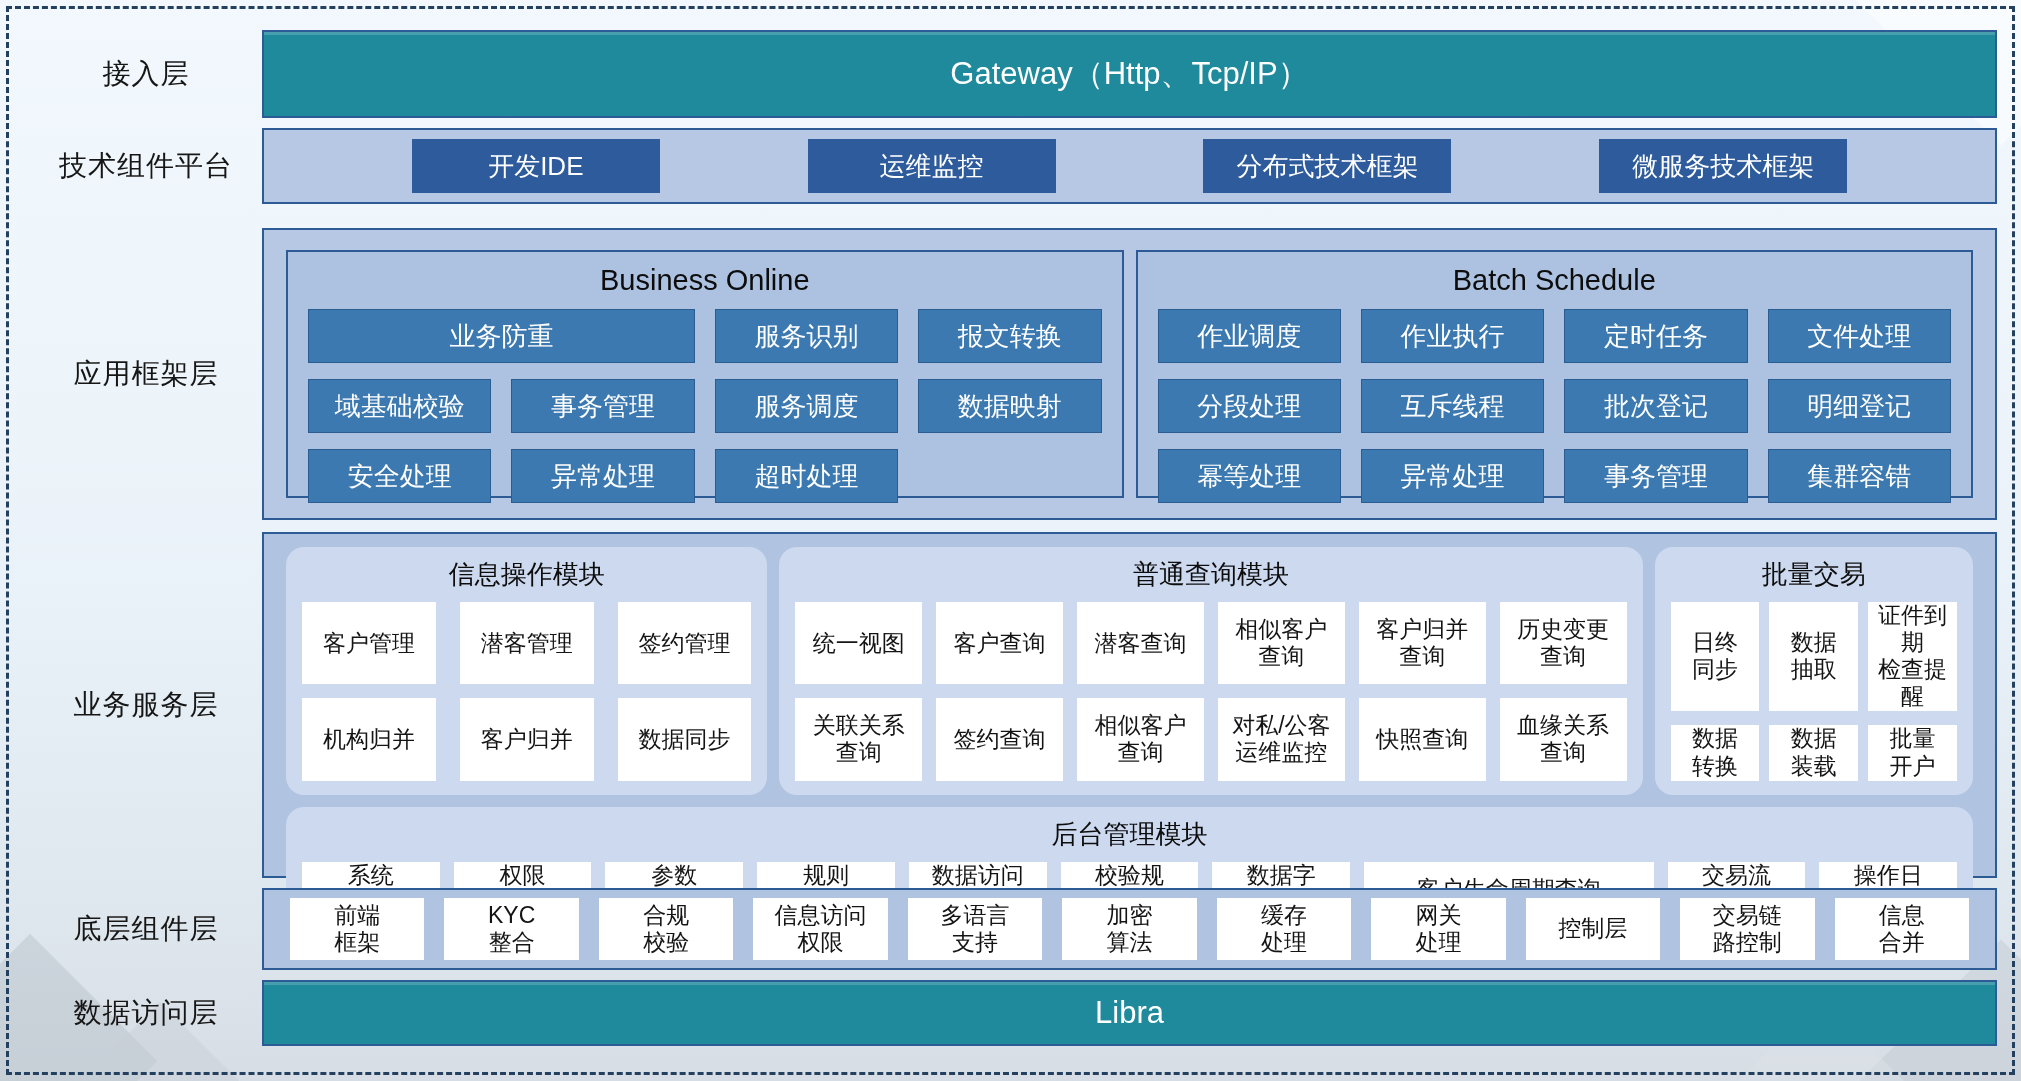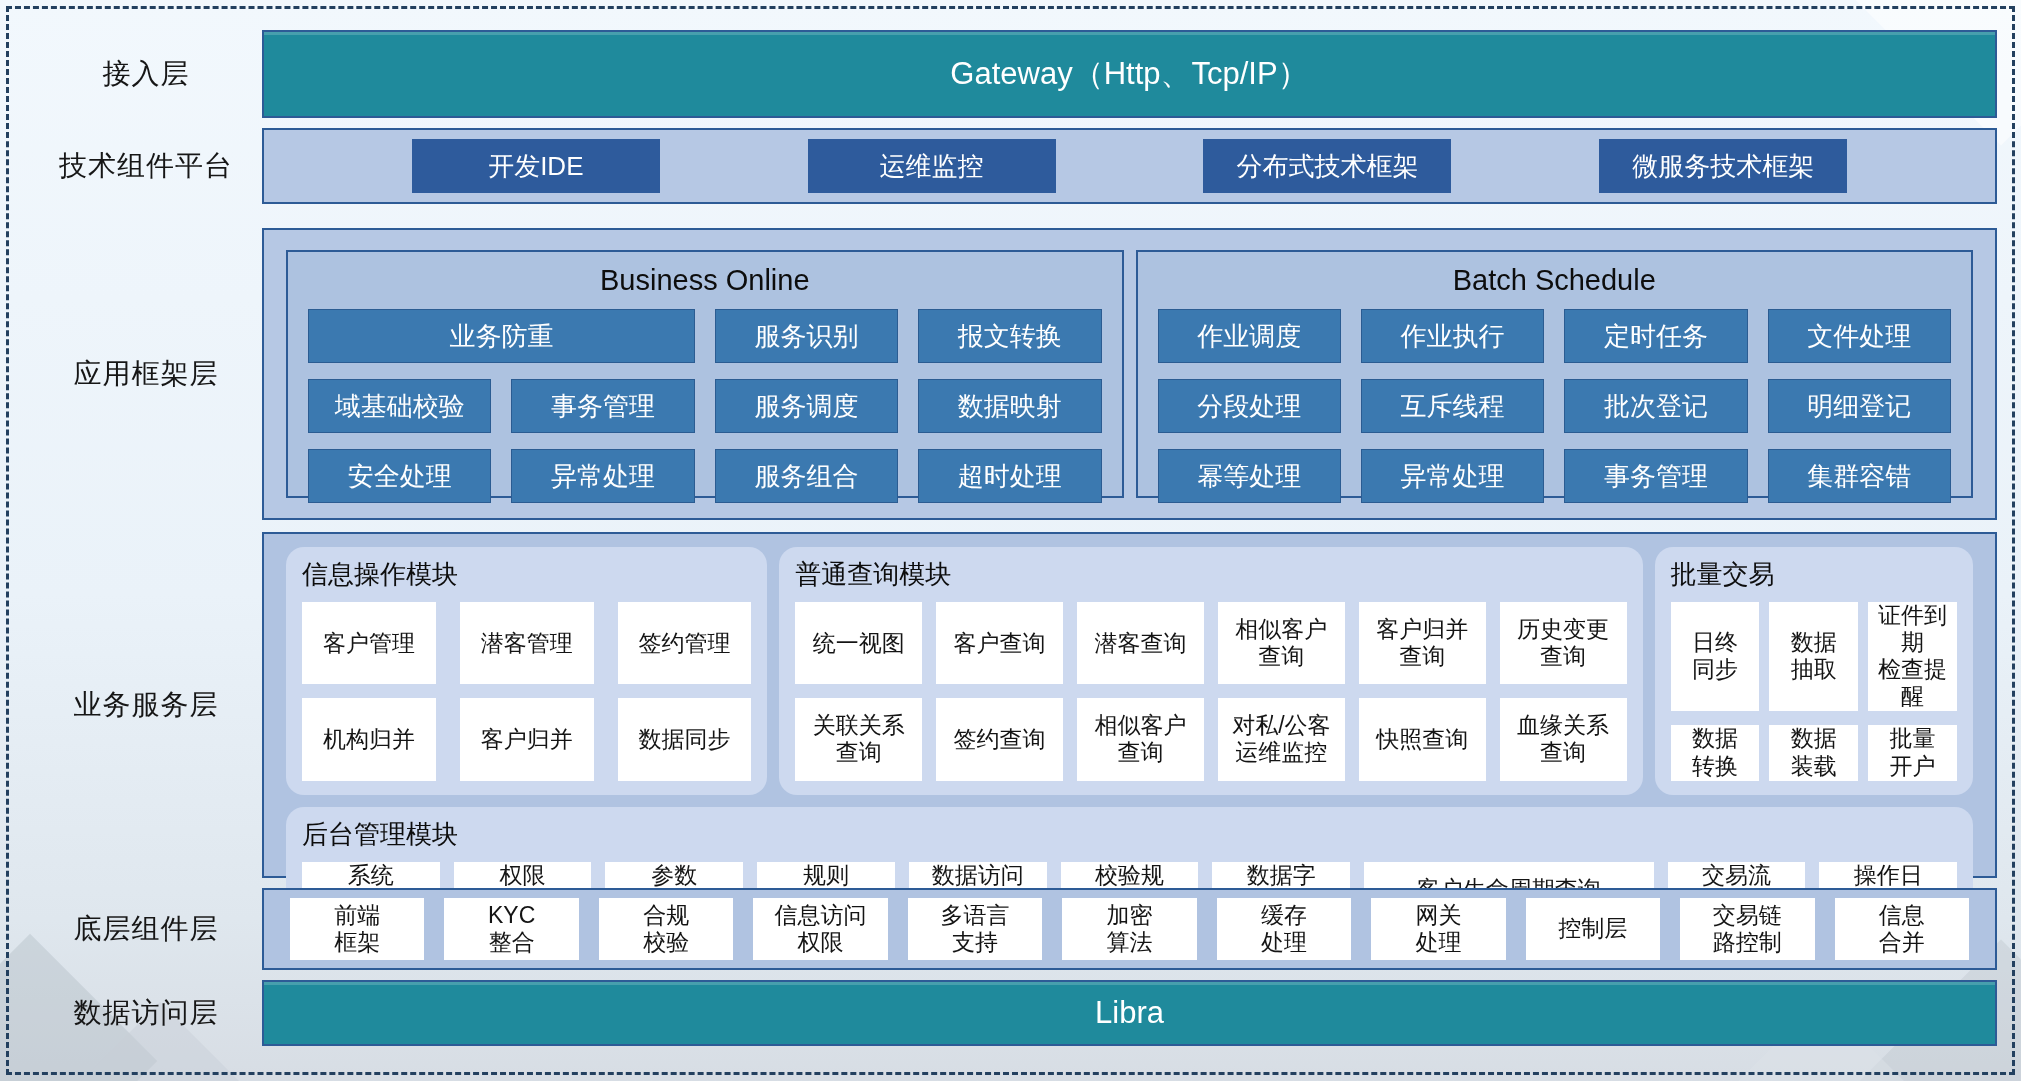--- a/index.html
+++ b/index.html
@@ -73,21 +73,21 @@
   
   .svc-box{
     flex:1;background:#b0c3e1;border:2px solid #2d5b96;
     padding:13px 22px;display:flex;flex-direction:column;gap:12px;
   }
   .svc-top{display:flex;gap:12px;flex:1;}
   .light-panel{
     background:#cdd9ef;border-radius:18px;
     padding:4px 16px 14px;display:flex;flex-direction:column;
   }
-  .lp-title{font-size:26px;text-align:left;margin:6px 0 10px;color:#0d0d0d;}
+  .lp-title{font-size:26px;text-align:center;margin:6px 0 10px;color:#0d0d0d;}
   .lp-grid{display:grid;gap:14px 24px;flex:1;}
   .panel-info{flex:480 0 0;}
   .panel-info .lp-grid{grid-template-columns:repeat(3,1fr);}
   .panel-query{flex:888 0 0;}
   .panel-query .lp-grid{grid-template-columns:repeat(6,1fr);gap:14px 14px;}
   .panel-batch{flex:306 0 0;}
   .panel-batch .lp-grid{grid-template-columns:repeat(3,1fr);gap:14px 10px;}
   .panel-admin .lp-grid{grid-template-columns:repeat(11,1fr);gap:14px 14px;}
   .white-btn{
     background:#ffffff;color:#141414;
@@ -159,21 +159,20 @@
             <div class="fw-grid">
                 <div class="steel-btn" style="grid-column: span 2;">业务防重</div>
                 <div class="steel-btn">服务识别</div>
                 <div class="steel-btn">报文转换</div>
                 <div class="steel-btn">域基础校验</div>
                 <div class="steel-btn">事务管理</div>
                 <div class="steel-btn">服务调度</div>
                 <div class="steel-btn">数据映射</div>
                 <div class="steel-btn">安全处理</div>
                 <div class="steel-btn">异常处理</div>
-                <div class="steel-btn">服务组合</div>
                 <div class="steel-btn">超时处理</div>
               </div>
           </div>
           <div class="fw-panel">
             <div class="fw-title">Batch Schedule</div>
             <div class="fw-grid">
                 <div class="steel-btn">作业调度</div>
                 <div class="steel-btn">作业执行</div>
                 <div class="steel-btn">定时任务</div>
                 <div class="steel-btn">文件处理</div>

